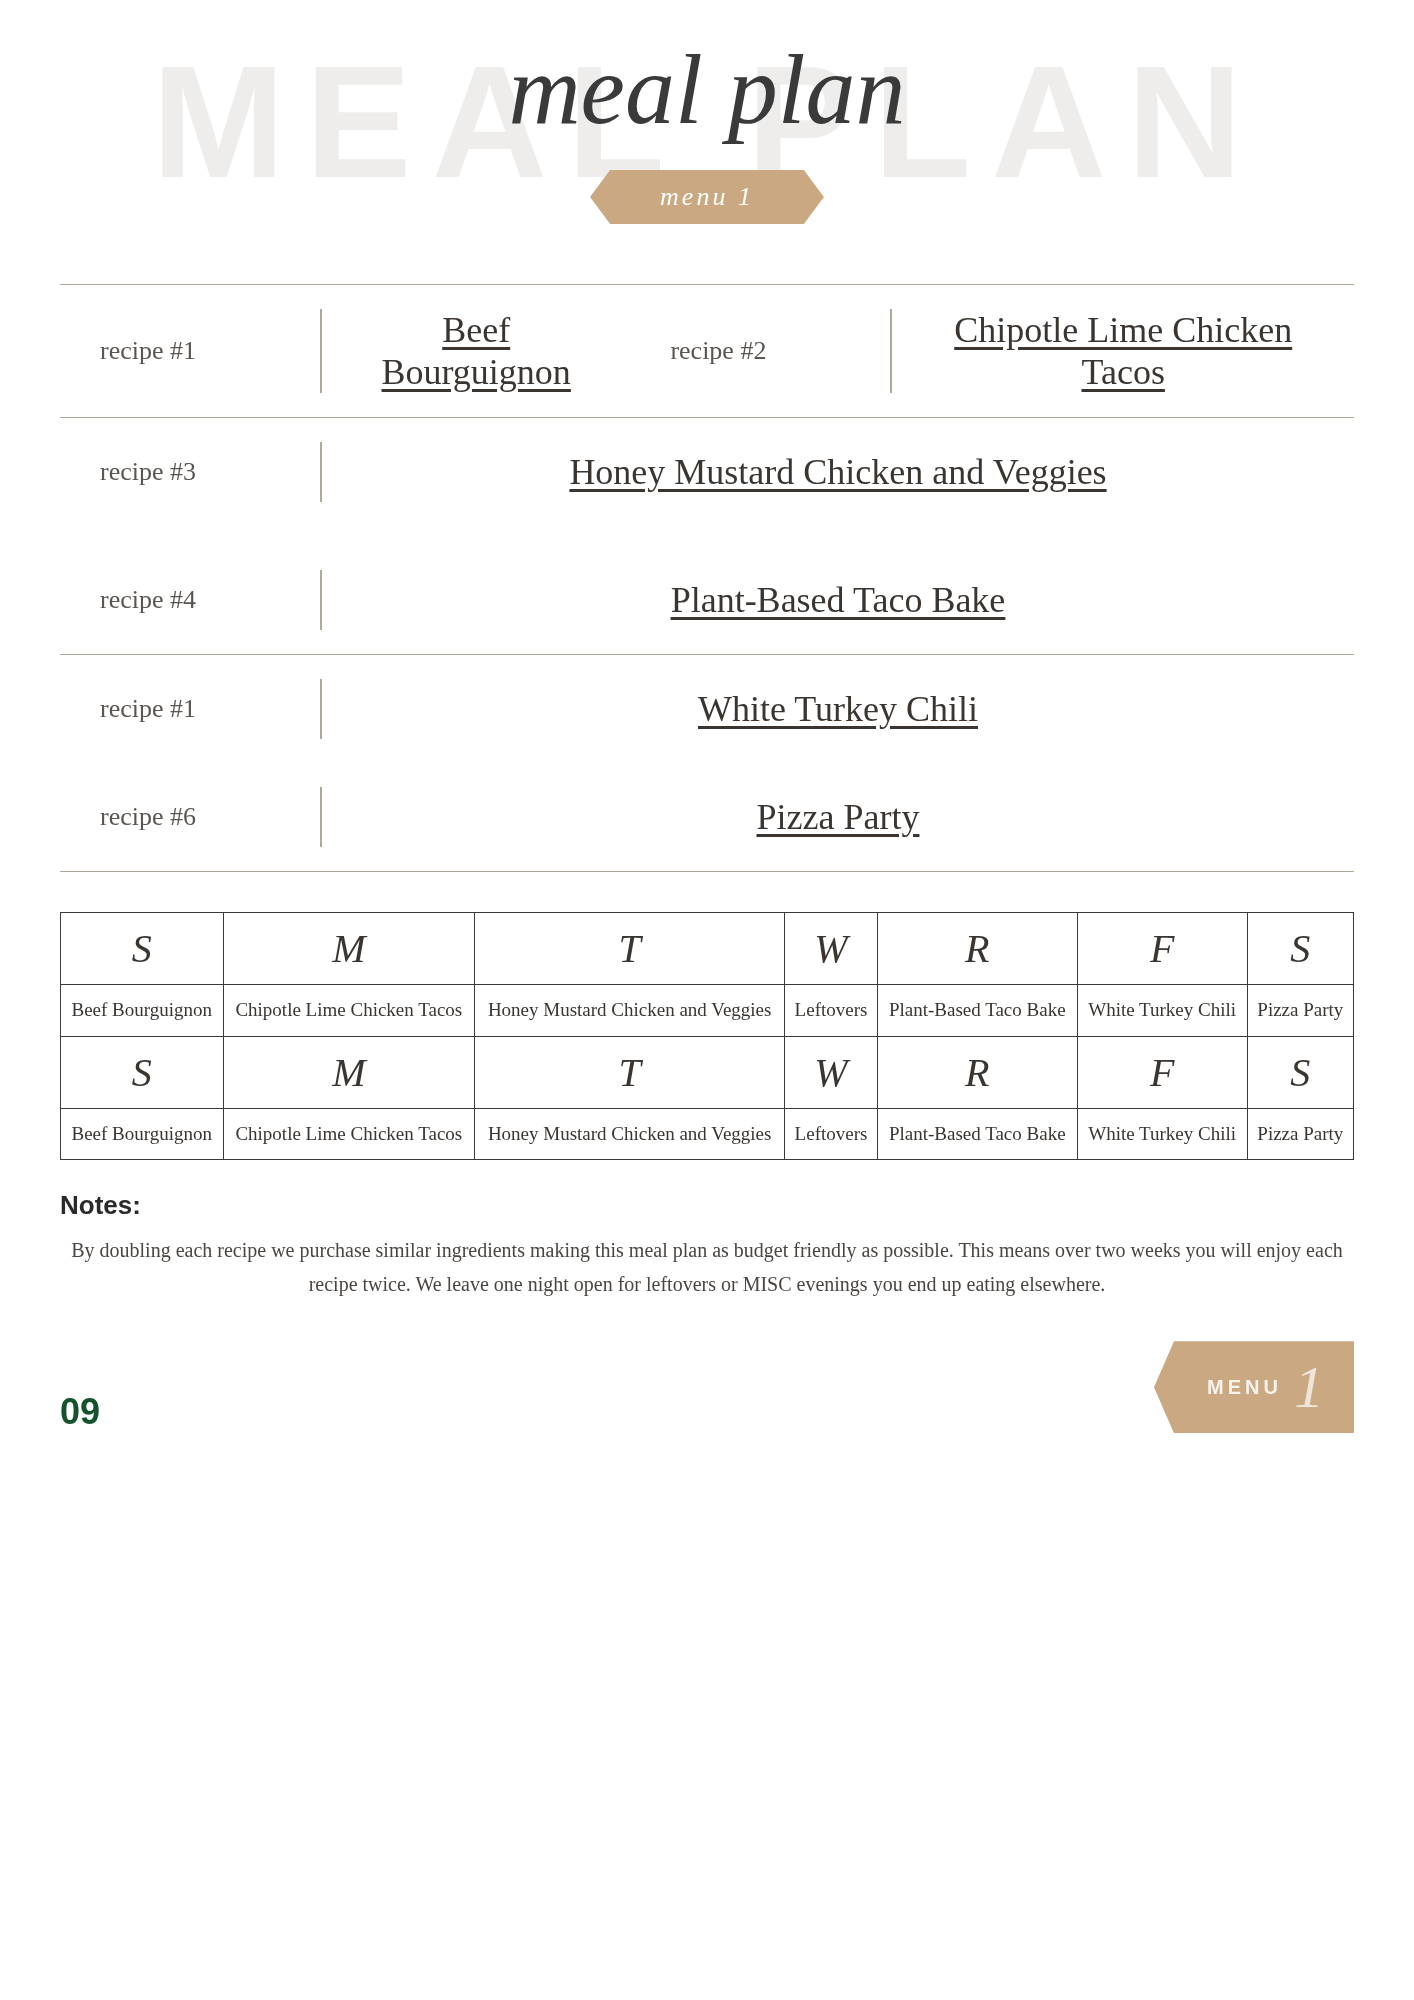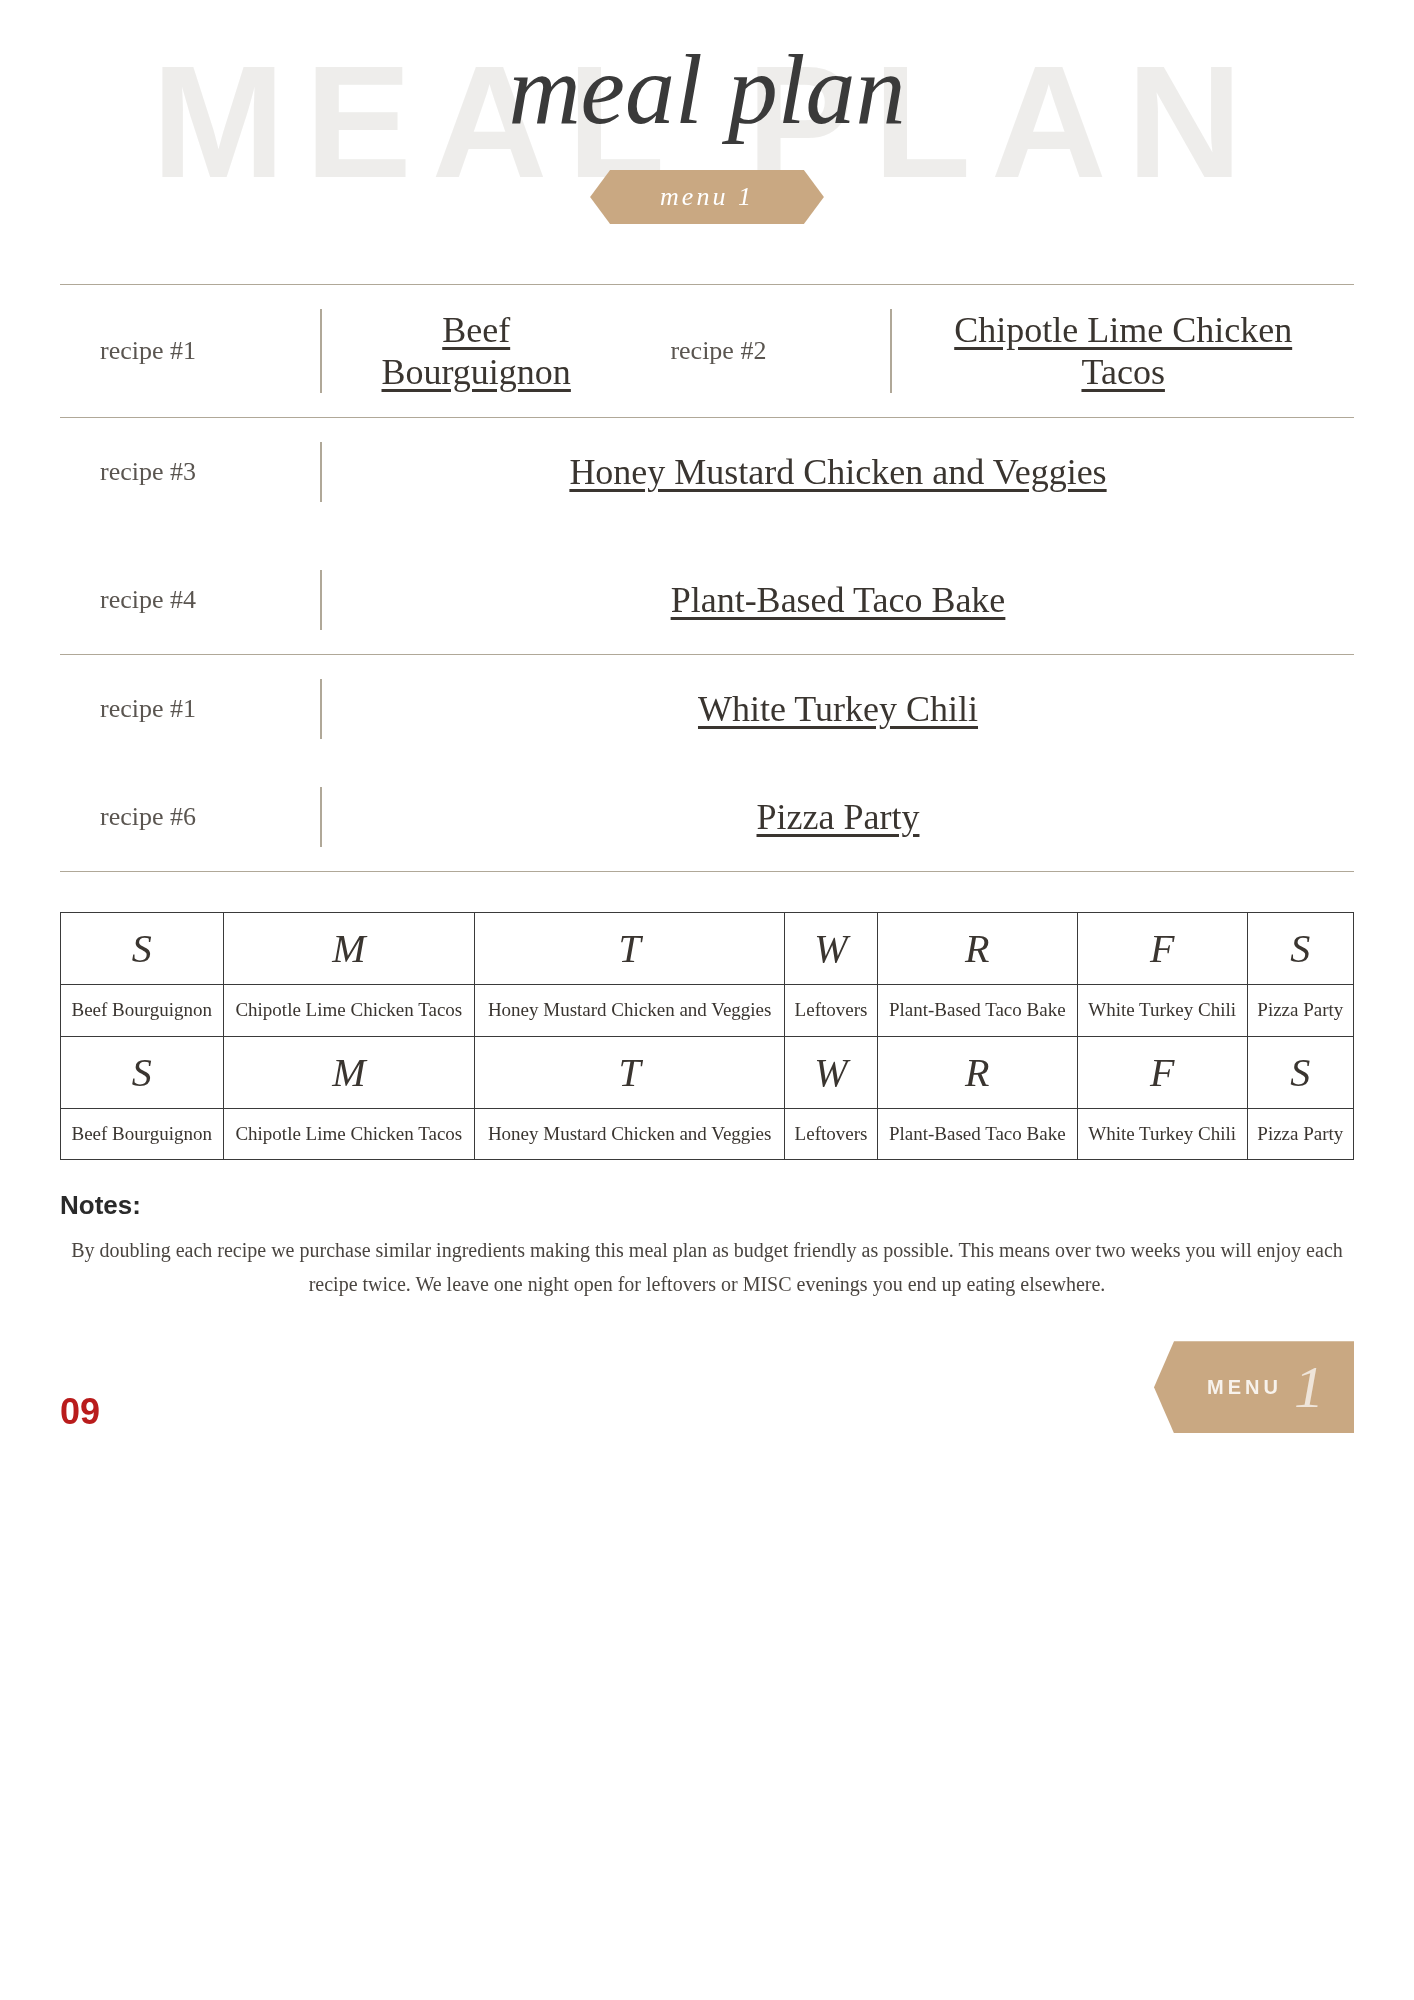--- a/index.html
+++ b/index.html
@@ -184,21 +184,21 @@
       display: flex;
       justify-content: space-between;
       align-items: flex-end;
       padding-bottom: 40px;
     }
 
     .footer-page-num {
       font-family: 'Arial', sans-serif;
       font-size: 36px;
       font-weight: bold;
-      color: #b91c1c;
+      color: #14532d;
     }
 
     .footer-menu-badge {
       display: flex;
       align-items: center;
       background: #c9a882;
       padding: 16px 30px;
       clip-path: polygon(20px 0%, 100% 0%, 100% 100%, 20px 100%, 0% 50%);
       min-width: 200px;
       justify-content: flex-end;

